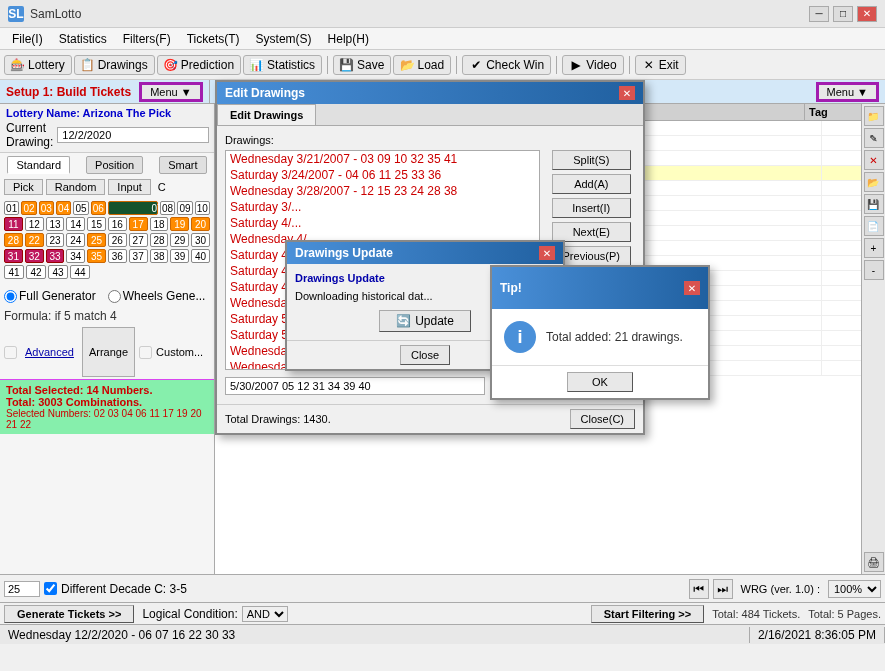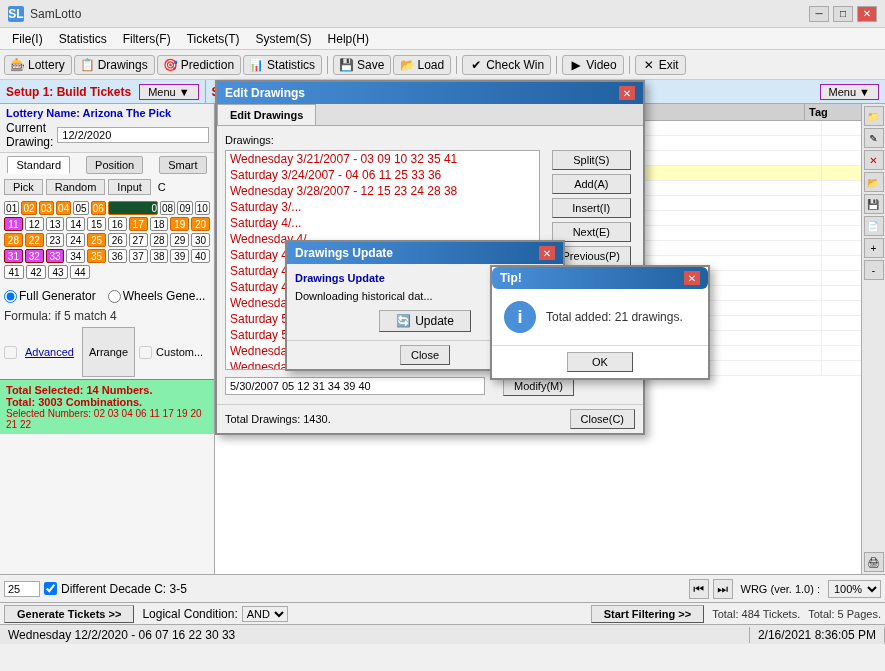--- a/index.html
+++ b/index.html
@@ -21,21 +21,21 @@
     
     .toolbar { background: #f0f0f0; display: flex; align-items: center; padding: 3px 4px; border-bottom: 1px solid #ccc; height: 30px; gap: 2px; }
     .tool-btn { display: flex; align-items: center; gap: 3px; padding: 2px 6px; background: #e8e8e8; border: 1px solid #b0b0b0; border-radius: 3px; cursor: pointer; font-size: 11px; }
     .tool-btn .icon { width: 14px; height: 14px; display: flex; align-items: center; justify-content: center; }
     .tool-sep { width: 1px; background: #aaa; height: 18px; margin: 0 3px; }
     
     
     .setup-row { display: flex; background: #d4e8f8; border-bottom: 1px solid #aaa; height: 24px; align-items: center; }
     .setup-panel { display: flex; align-items: center; padding: 2px 6px; gap: 8px; }
     .setup-label { color: #cc0000; font-weight: bold; font-size: 12px; }
-    .menu-dropdown { background: #e8e8e8; border: 1px solid #a21caf; padding: 1px 8px; cursor: pointer; font-size: 11px; display: flex; align-items: center; gap: 3px; }
+    .menu-dropdown { background: #e8e8e8; border: 3px solid #a21caf; padding: 1px 8px; cursor: pointer; font-size: 11px; display: flex; align-items: center; gap: 3px; }
     .tickets-store { display: flex; align-items: center; padding: 2px 6px; flex: 1; }
     .tickets-store-label { color: #cc0000; font-weight: bold; }
     
     
     .left-panel { width: 215px; background: #f5f5f5; border-right: 1px solid #aaa; display: flex; flex-direction: column; }
     .lottery-info { padding: 3px 6px; background: #f0f0f0; border-bottom: 1px solid #ccc; }
     .lottery-name { color: #0000cc; font-weight: bold; font-size: 11px; }
     .current-drawing { display: flex; align-items: center; gap: 4px; font-size: 11px; padding-top: 2px; }
     .drawing-date { border: 1px solid #aaa; padding: 1px 4px; font-size: 11px; }
     
@@ -44,21 +44,21 @@
     .tab-btn { padding: 2px 8px; border: 1px solid #aaa; background: #e0e0e0; cursor: pointer; font-size: 11px; border-radius: 2px; }
     .tab-btn.active { background: white; border-bottom: 1px solid white; }
     
     .pick-row { display: flex; align-items: center; gap: 3px; padding: 2px 4px; }
     .pick-btn { padding: 1px 8px; border: 1px solid #aaa; background: #e8e8e8; cursor: pointer; font-size: 11px; }
     
     .number-grid { padding: 4px; }
     .number-row { display: flex; gap: 2px; margin-bottom: 2px; }
     .num-ball { width: 20px; height: 14px; border: 1px solid #888; border-radius: 2px; display: flex; align-items: center; justify-content: center; font-size: 10px; cursor: pointer; background: white; }
     .num-ball.orange { background: #ff8c00; color: white; border-color: #cc6600; }
-    .num-ball.red { background: #d946ef; color: white; border-color: #990000; }
+    .num-ball.red { background: #be185d; color: white; border-color: #990000; }
     
     .generator-row { display: flex; gap: 12px; padding: 4px; align-items: center; }
     .radio-opt { display: flex; align-items: center; gap: 2px; font-size: 11px; }
     .formula-row { padding: 2px 4px; font-size: 11px; color: #333; }
     
     
     .bottom-left { background: #86efac; padding: 4px 6px; border-top: 1px solid #d946ef; }
     .bottom-left .selected-info { color: #cc0000; font-weight: bold; font-size: 11px; }
     
     
@@ -104,21 +104,21 @@
     .subdialog-body { padding: 8px; }
     .subdialog-inner-title { font-size: 11px; font-weight: bold; color: #0000aa; margin-bottom: 6px; }
     .progress-text { font-size: 11px; margin-bottom: 8px; }
     .update-btn-row { display: flex; justify-content: center; }
     .update-btn { display: flex; align-items: center; gap: 4px; padding: 3px 16px; background: #e8e8e8; border: 1px outset #aaa; cursor: pointer; font-size: 11px; }
     .subdialog-footer { padding: 4px 8px; border-top: 1px solid #ccc; }
     .close-btn-row { display: flex; justify-content: center; }
     
     
     .tipdialog { position: absolute; background: white; border: 2px solid #888; box-shadow: 4px 4px 8px rgba(0,0,0,0.3); z-index: 400; width: 220px; }
-    .tipdialog-title { background: linear-gradient(to right, #4a90d9, #2060a0); color: white; padding: 4px 8px; display: flex; justify-content: space-between; align-items: center; font-size: 12px; font-weight: bold; border-radius: 6px; }
+    .tipdialog-title { background: linear-gradient(to right, #4a90d9, #2060a0); color: white; padding: 14px 8px; display: flex; justify-content: space-between; align-items: center; font-size: 12px; font-weight: bold; }
     .tipdialog-body { display: flex; align-items: center; gap: 10px; padding: 12px; }
     .info-icon { width: 32px; height: 32px; border-radius: 50%; background: #4a90d9; color: white; display: flex; align-items: center; justify-content: center; font-size: 18px; font-weight: bold; flex-shrink: 0; }
     .tip-text { font-size: 12px; color: #333; }
     .tipdialog-footer { display: flex; justify-content: center; padding: 6px; border-top: 1px solid #ddd; }
     .ok-btn { padding: 3px 24px; background: #e8e8e8; border: 1px outset #aaa; cursor: pointer; font-size: 11px; }
 
     
     .advanced-btn { font-size: 11px; color: #0000aa; text-decoration: underline; cursor: pointer; padding: 2px 4px; }
     
     .arrange-btn { padding: 18px 6px; background: #e8e8e8; border: 1px solid #aaa; font-size: 11px; cursor: pointer; }

